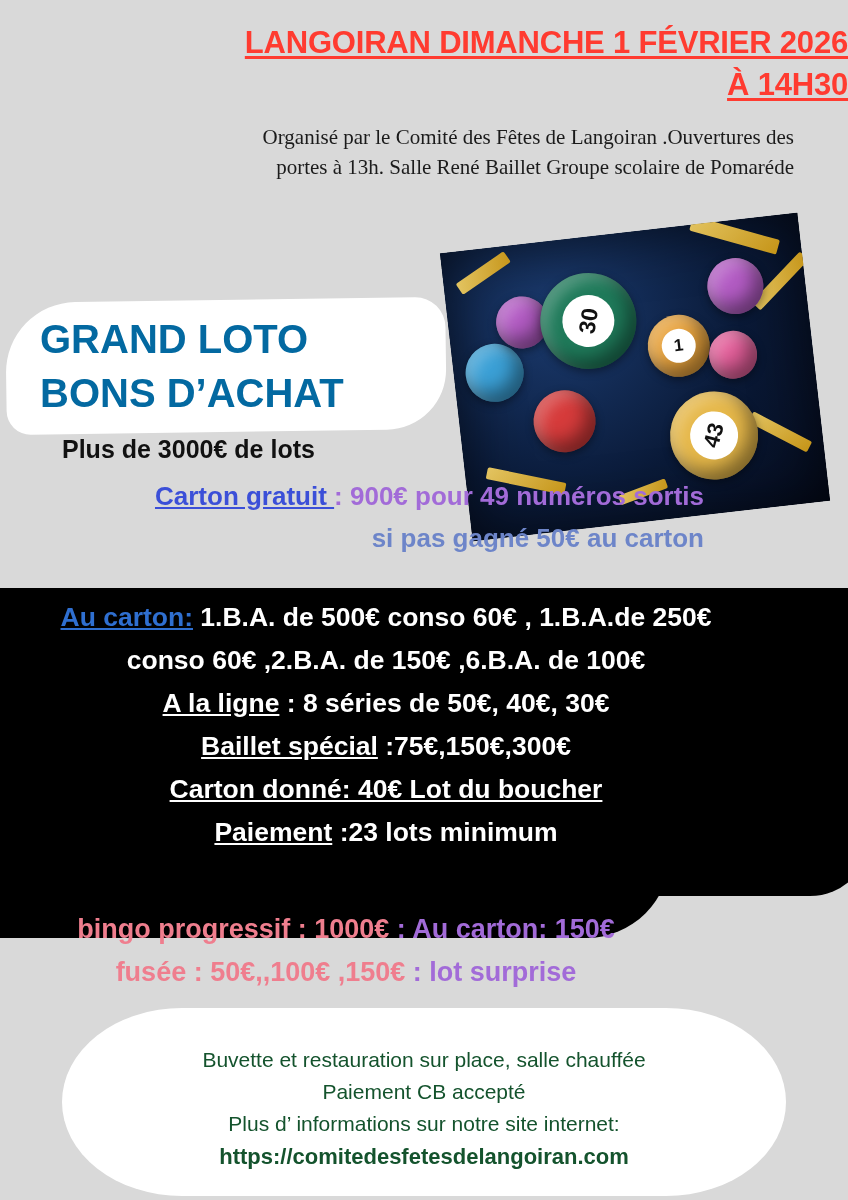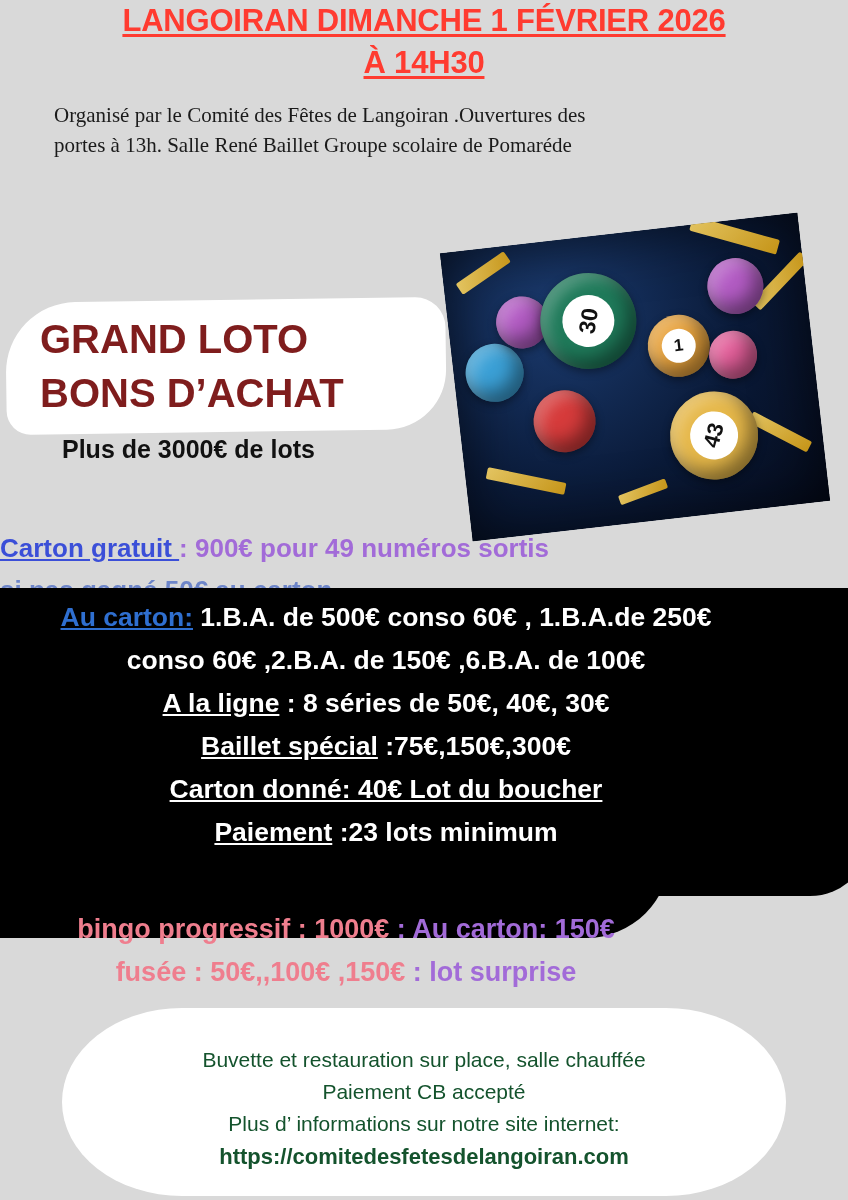--- a/index.html
+++ b/index.html
@@ -15,39 +15,40 @@
     position: relative;
   }
   .page {
     position: relative;
     width: 848px;
     height: 1200px;
   }
 
   
   .title-block {
-    text-align: center;
+    padding-top: 22px;
+    text-align: right;
   }
   .main-title {
     color: #ff3b30;
     font-weight: bold;
     font-size: 31px;
     line-height: 1.35;
     letter-spacing: -0.2px;
     text-decoration: underline;
     text-underline-offset: 3px;
   }
   .main-title .line2 {
     display: block;
   }
 
   .org-text {
     margin: 16px auto 12px auto;
     width: 740px;
-    text-align: left;
+    text-align: right;
     font-family: "Liberation Serif", serif;
     font-size: 21px;
     line-height: 1.45;
     color: #1b1b1b;
   }
 
   
   .balls-img {
     position: absolute;
     left: 455px;
@@ -109,41 +110,41 @@
     width: 380px;
     height: 58px;
     background: #fff;
     border-radius: 40px 60px 30px 50px;
   }
   .grand-loto {
     position: absolute;
     left: 40px;
     top: 312px;
     width: 420px;
-    color: #7f1d1d;
+    color: #0369a1;
     font-weight: bold;
     font-size: 40px;
     line-height: 1.35;
   }
   .plus-lots {
     position: absolute;
     left: 62px;
     top: 435px;
     font-size: 25px;
     font-weight: bold;
     color: #111;
   }
 
   
   .carton-gratuit {
     position: absolute;
     left: 0;
-    top: 528px;
+    top: 476px;
     width: 704px;
-    text-align: left;
+    text-align: right;
     font-size: 26px;
     font-weight: bold;
     line-height: 1.6;
   }
   .cg-label {
     color: #3b4fd8;
     text-decoration: underline;
   }
   .cg-val {
     color: #a26bd8;

